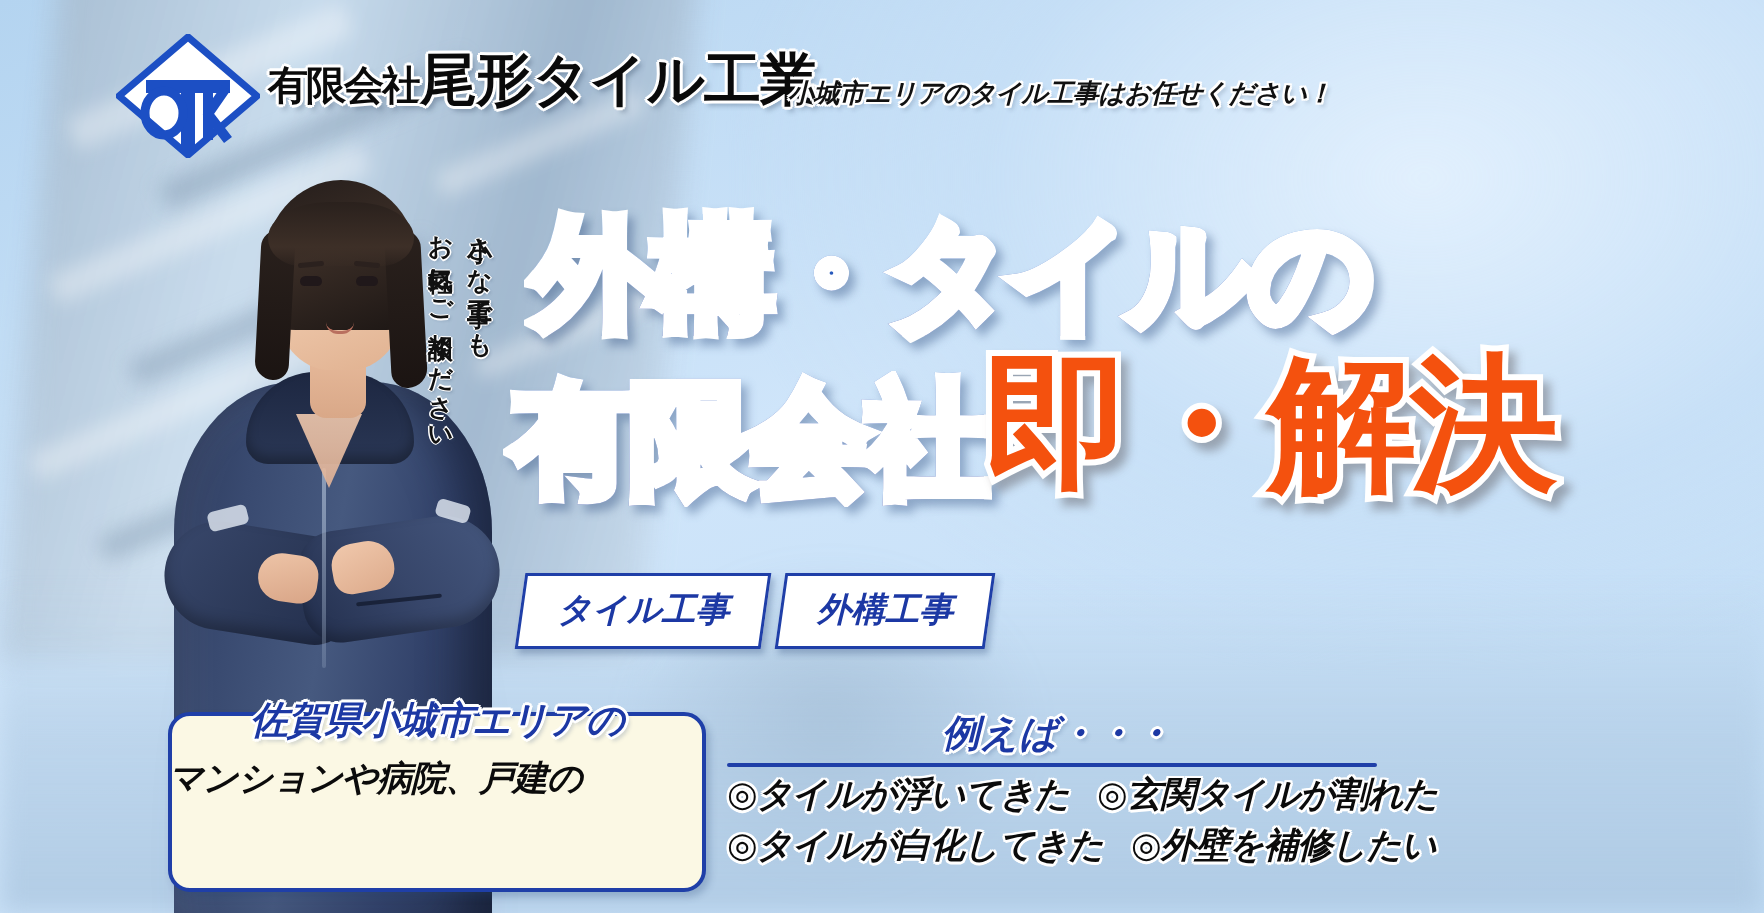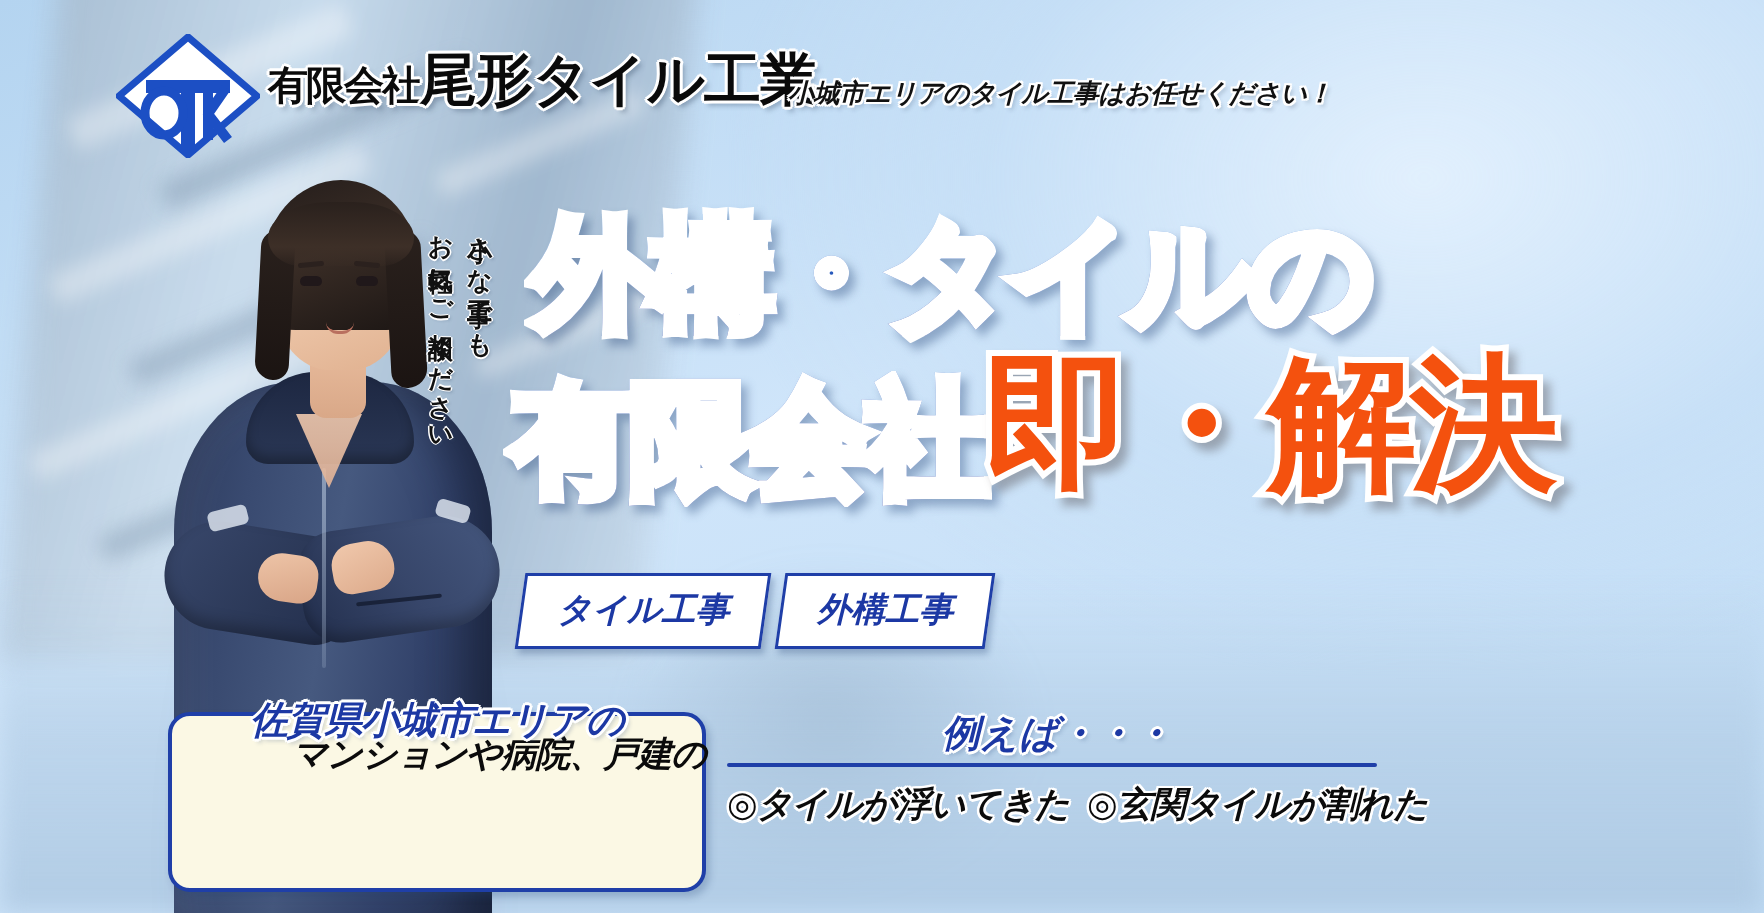--- a/index.html
+++ b/index.html
@@ -259,42 +259,42 @@
     position:absolute;left:50%;top:-40px;transform:translateX(-50%);
     font-size:38px;font-weight:900;font-style:italic;color:#1c38a4;
     white-space:nowrap;letter-spacing:-1px;
     text-shadow:
       3px 0 0 #fff,-3px 0 0 #fff,0 3px 0 #fff,0 -3px 0 #fff,
       2px 2px 0 #fff,-2px 2px 0 #fff,2px -2px 0 #fff,-2px -2px 0 #fff,
       3px 4px 4px rgba(40,70,120,.28);
     margin-top: 23px;
   }
   .areacard .lines{
-    position:absolute;left:0;right:0;top:20px;text-align:right;
+    position:absolute;left:0;right:0;top:44px;text-align:left;
   }
   .areacard .lines div{
     font-size:35px;font-weight:900;font-style:italic;color:#0b0b0b;
     letter-spacing:-1px;line-height:1.28;white-space:nowrap;
   }
 
   
   .examples{position:absolute;left:727px;top:708px;width:660px;text-align:center;}
   .examples .ex-title{
     font-size:38px;font-weight:900;font-style:italic;color:#1c38a4;
     letter-spacing:0px;white-space:nowrap;
     text-shadow:
       3px 0 0 #fff,-3px 0 0 #fff,0 3px 0 #fff,0 -3px 0 #fff,
       2px 2px 0 #fff,-2px 2px 0 #fff,2px -2px 0 #fff,-2px -2px 0 #fff,
       3px 4px 4px rgba(40,70,120,.28);
   }
   .examples .rule{
     margin-top:4px;height:4px;background:#1f3fa8;width:650px;border-radius:2px;
   }
   .examples .ex-row{
-    margin-top:14px;display:flex;gap:18px;white-space:nowrap;
+    margin-top:4px;display:flex;gap:28px;white-space:nowrap;
   }
   .examples .ex-item{
     font-size:35px;font-weight:900;font-style:italic;color:#0b0b0b;
     letter-spacing:-1px;
     text-shadow:
       2.5px 0 0 #fff,-2.5px 0 0 #fff,0 2.5px 0 #fff,0 -2.5px 0 #fff,
       2px 2px 0 #fff,-2px 2px 0 #fff,2px -2px 0 #fff,-2px -2px 0 #fff;
   }
 </style>
 </head>
@@ -389,15 +389,19 @@
     <div class="cardlabel">佐賀県小城市エリアの</div>
   </div>
 
   <div class="examples">
     <div class="ex-title">例えば・・・</div>
     <div class="rule"></div>
     <div class="ex-row">
       <div class="ex-item">◎タイルが浮いてきた</div>
       <div class="ex-item">◎玄関タイルが割れた</div>
     </div>
+    <div class="ex-row">
+      <div class="ex-item">◎タイルが白化してきた</div>
+      <div class="ex-item">◎外壁を補修したい</div>
+    </div>
   </div>
 
 </div>
 
 </body></html>

